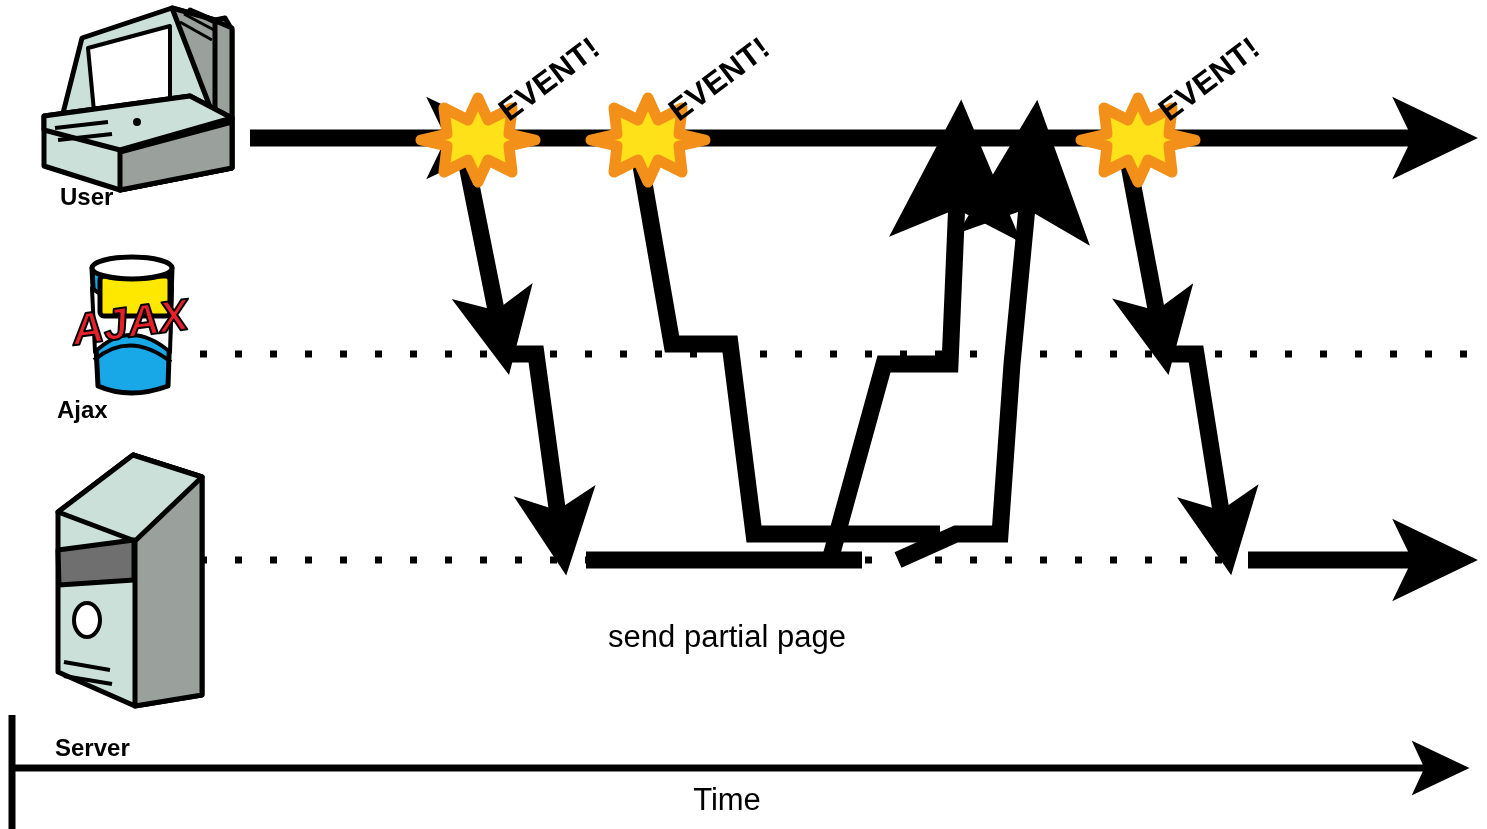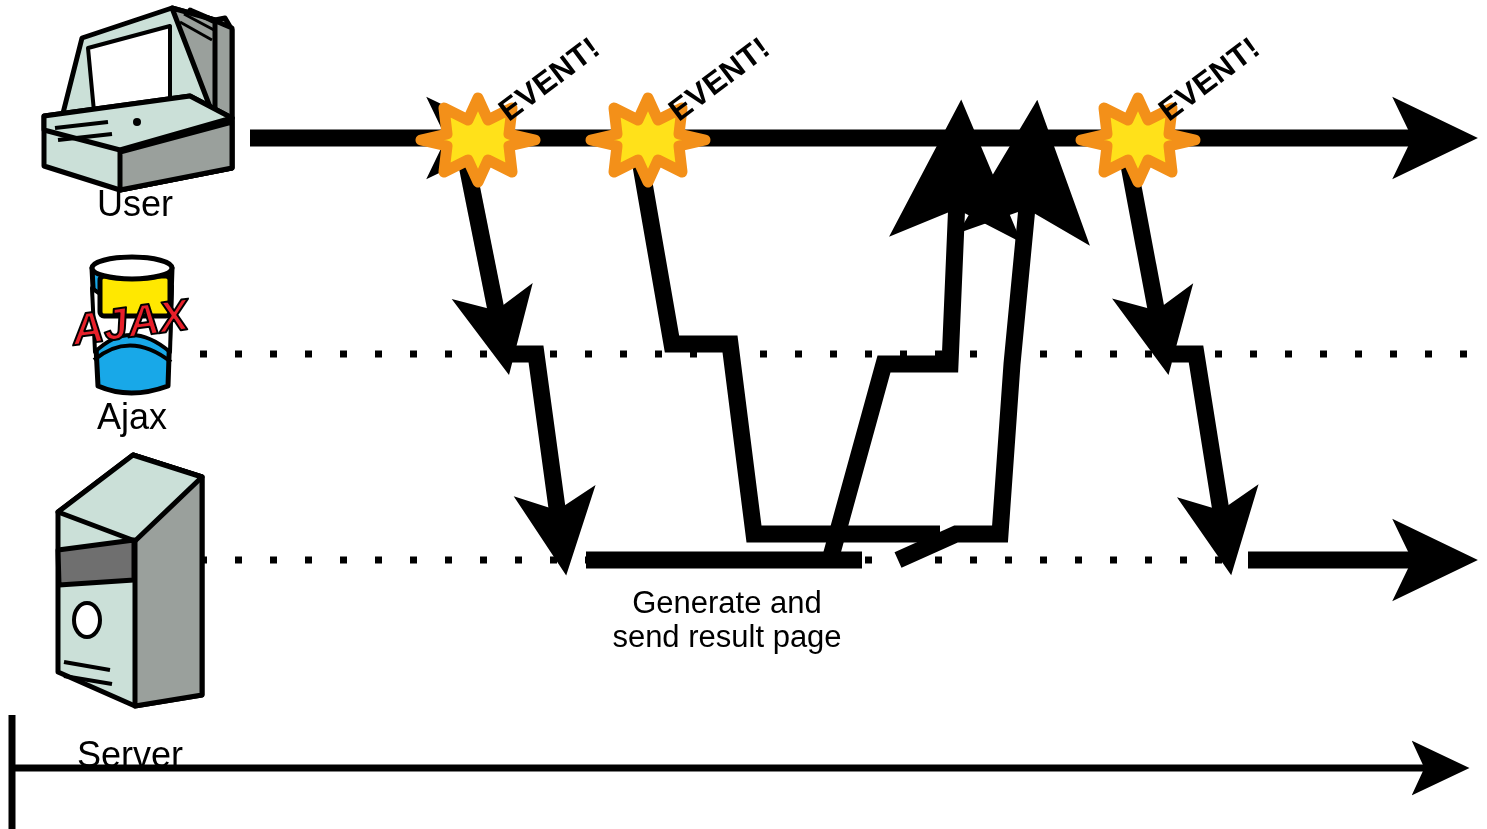--- a/index.html
+++ b/index.html
@@ -1,21 +1,21 @@
 <!DOCTYPE html>
 <html><head>
 <meta charset="utf-8">
 <style>
   html,body{margin:0;padding:0;background:#ffffff;}
   body{width:1487px;height:829px;overflow:hidden;
        font-family:"Liberation Sans", sans-serif;}
   #stage{position:relative;width:1487px;height:829px;background:#fff;}
   svg{position:absolute;left:0;top:0;}
   .lbl{position:absolute;color:#000;white-space:pre;}
-  .actor-label{font-weight:normal;font-size:36px;text-align:center;}
+  .actor-label{font-weight:bold;font-size:24px;text-align:left;}
   .flow-label{font-size:31px;}
   .event-label{font-size:31px;font-weight:600;letter-spacing:.5px;
                transform-origin:0 0;}
   .axis-label{font-size:31px;}
   .ctr{text-align:center;}
 </style>
 </head>
 <body>
 
 <div id="stage">
@@ -100,21 +100,21 @@
     <g>
       <polygon points="1138,98 1148,120 1172,108 1169,134 1195,140 1169,146 1172,172 1148,160 1138,182 1128,160 1104,172 1107,146 1081,140 1107,134 1104,108 1128,120" fill="#FFE11A" stroke="#F39019" stroke-width="11" stroke-linejoin="round"></polygon>
     </g>
   </svg>
 
   <div class="lbl actor-label" style="left:60px;top:183px;width:150px;">User</div>
   <div class="lbl actor-label" style="left:57px;top:396px;width:150px;">Ajax</div>
   <div class="lbl actor-label" style="left:55px;top:712px;width:150px;margin-top:22px;">Server</div>
 
 
-  <div class="lbl flow-label ctr" style="left:567px;top:585px;width:320px;">Generate and</div>
-  <div class="lbl flow-label ctr" style="left:567px;top:619px;width:320px;">send result page</div>
+  <div class="lbl flow-label ctr" style="left:567px;top:619px;width:320px;">send partial page</div>
 
   <div class="lbl event-label" style="left:492px;top:100px;transform:rotate(-37deg);">EVENT!</div>
   <div class="lbl event-label" style="left:662px;top:100px;transform:rotate(-37deg);">EVENT!</div>
   <div class="lbl event-label" style="left:1152px;top:100px;transform:rotate(-37deg);">EVENT!</div>
 
+  <div class="lbl axis-label ctr" style="left:627px;top:782px;width:200px;">Time</div>
 
 </div>
 
 </body></html>

